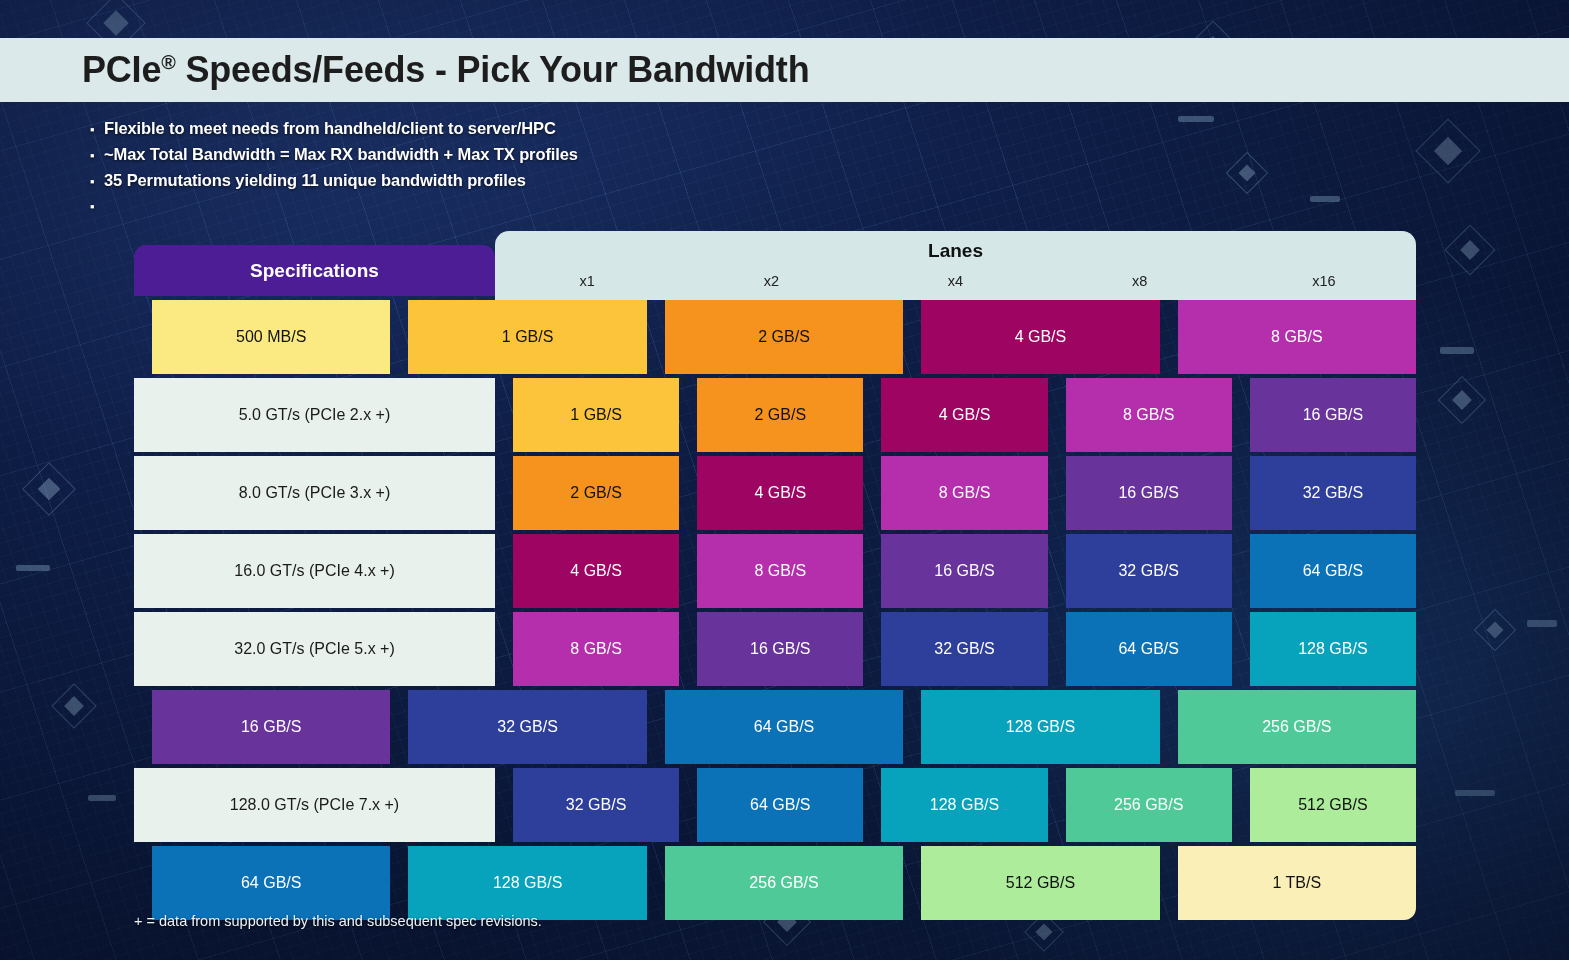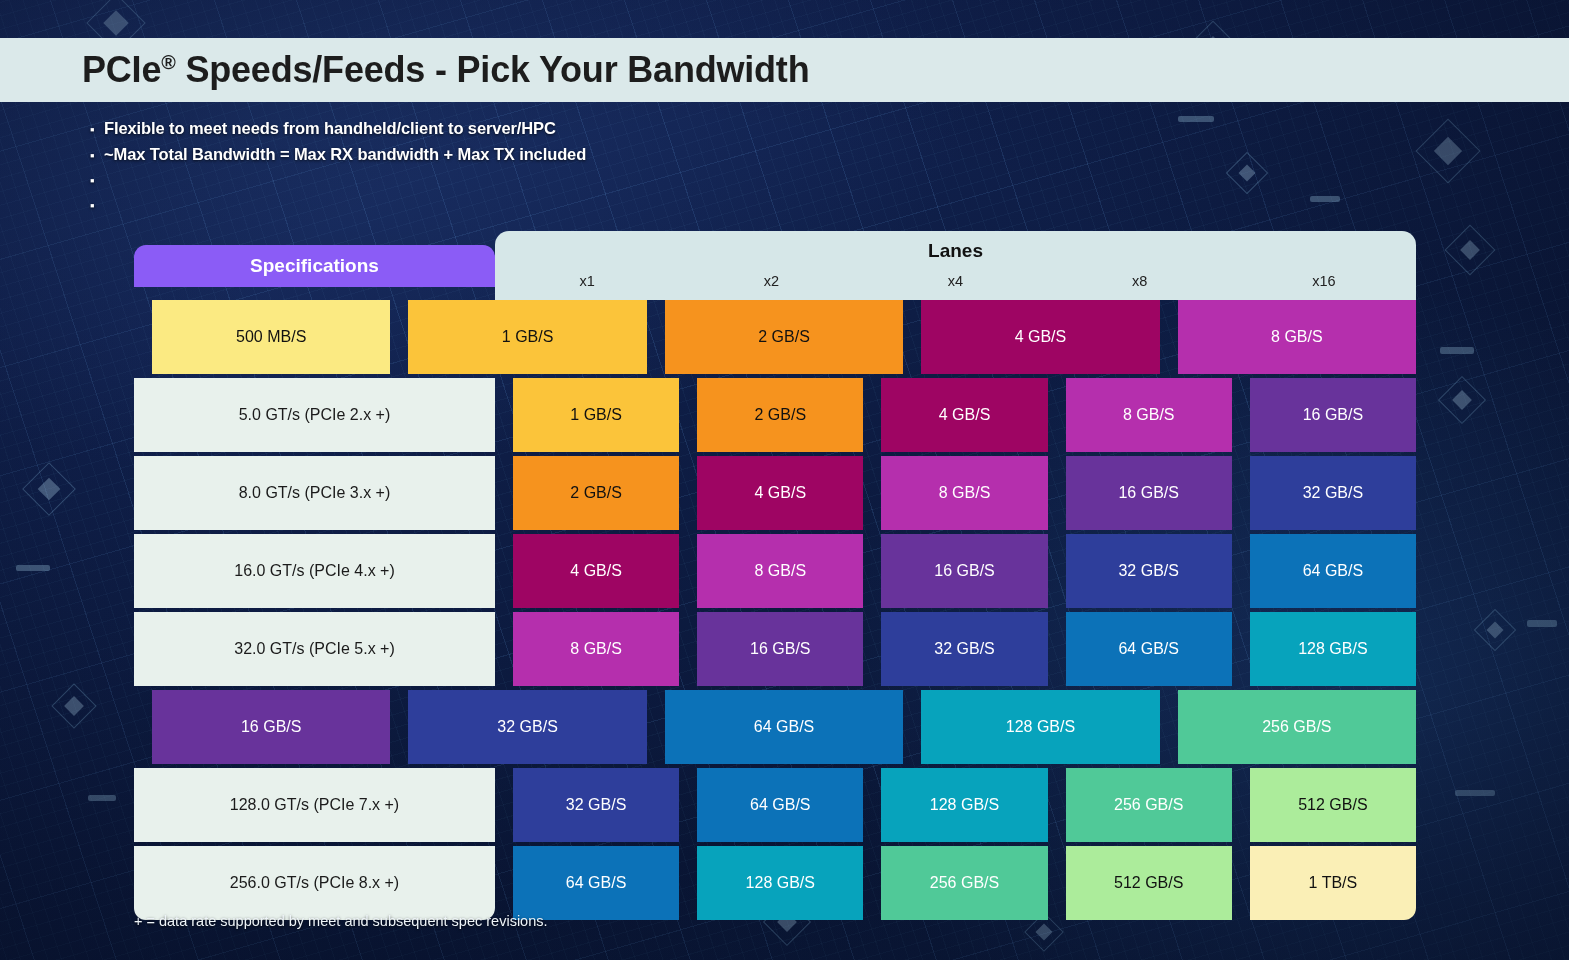--- a/index.html
+++ b/index.html
@@ -129,22 +129,22 @@
   .lane-label {
     flex: 1;
     text-align: center;
     font-size: 14.5px;
     color: #222222;
   }
 
   #spec-header {
     position: absolute;
     left: 0; top: 14px;
-    width: 361px; height: 42px;
-    background: #8b5cf6;
+    width: 361px; height: 51px;
+    background: #4c1d95;
     border-radius: 12px 12px 0 0;
     display: flex;
     align-items: center;
     justify-content: center;
   }
   #spec-header-label {
     font-size: 19px;
     font-weight: bold;
     color: #ffffff;
   }
@@ -229,24 +229,25 @@
   <h1 id="title-text"><span>PCIe</span><sup>®</sup><span> Speeds/Feeds - Pick Your Bandwidth</span></h1>
 </div>
 
 <div id="bullets">
   <div class="bullet">
     <span class="bullet-mark">▪</span>
     <span>Flexible to meet needs from handheld/client to server/HPC</span>
   </div>
   <div class="bullet">
     <span class="bullet-mark">▪</span>
-    <span>~Max Total Bandwidth = Max RX bandwidth + Max TX included</span>
+    <span>~Max Total Bandwidth = Max RX bandwidth + Max TX profiles</span>
   </div>
   <div class="bullet">
     <span class="bullet-mark">▪</span>
+    <span>35 Permutations yielding 11 unique bandwidth profiles</span>
   </div>
   <div class="bullet">
     <span class="bullet-mark">▪</span>
   </div>
 </div>
 
 <div id="table-card">
 
   <div id="lanes-header">
     <div id="lanes-title">Lanes</div>
@@ -312,23 +313,22 @@
       </div>
       <div class="row">
         <div class="spec-cell">128.0 GT/s (PCIe 7.x +)</div>
         <div class="lane-cell" style="background: rgb(46, 62, 155); color: rgb(255, 255, 255);">32 GB/S</div>
         <div class="lane-cell" style="background: rgb(12, 114, 184); color: rgb(255, 255, 255);">64 GB/S</div>
         <div class="lane-cell" style="background: rgb(7, 163, 188); color: rgb(255, 255, 255);">128 GB/S</div>
         <div class="lane-cell" style="background: rgb(80, 201, 152); color: rgb(255, 255, 255);">256 GB/S</div>
         <div class="lane-cell" style="background: rgb(172, 236, 155); color: rgb(17, 17, 17);">512 GB/S</div>
       </div>
       <div class="row">
-        <div class="spec-cell">256.0 GT/s (PCIe 8.x +)</div>
         <div class="lane-cell" style="background: rgb(12, 114, 184); color: rgb(255, 255, 255);">64 GB/S</div>
         <div class="lane-cell" style="background: rgb(7, 163, 188); color: rgb(255, 255, 255);">128 GB/S</div>
         <div class="lane-cell" style="background: rgb(80, 201, 152); color: rgb(255, 255, 255);">256 GB/S</div>
         <div class="lane-cell" style="background: rgb(172, 236, 155); color: rgb(17, 17, 17);">512 GB/S</div>
         <div class="lane-cell" style="background: rgb(250, 239, 182); color: rgb(17, 17, 17);">1 TB/S</div>
       </div>
     </div>
 </div>
 
-<div id="footnote">+ = data rate supported by meet and subsequent spec revisions.</div>
+<div id="footnote">+ = data from supported by this and subsequent spec revisions.</div>
 
 </body></html>

